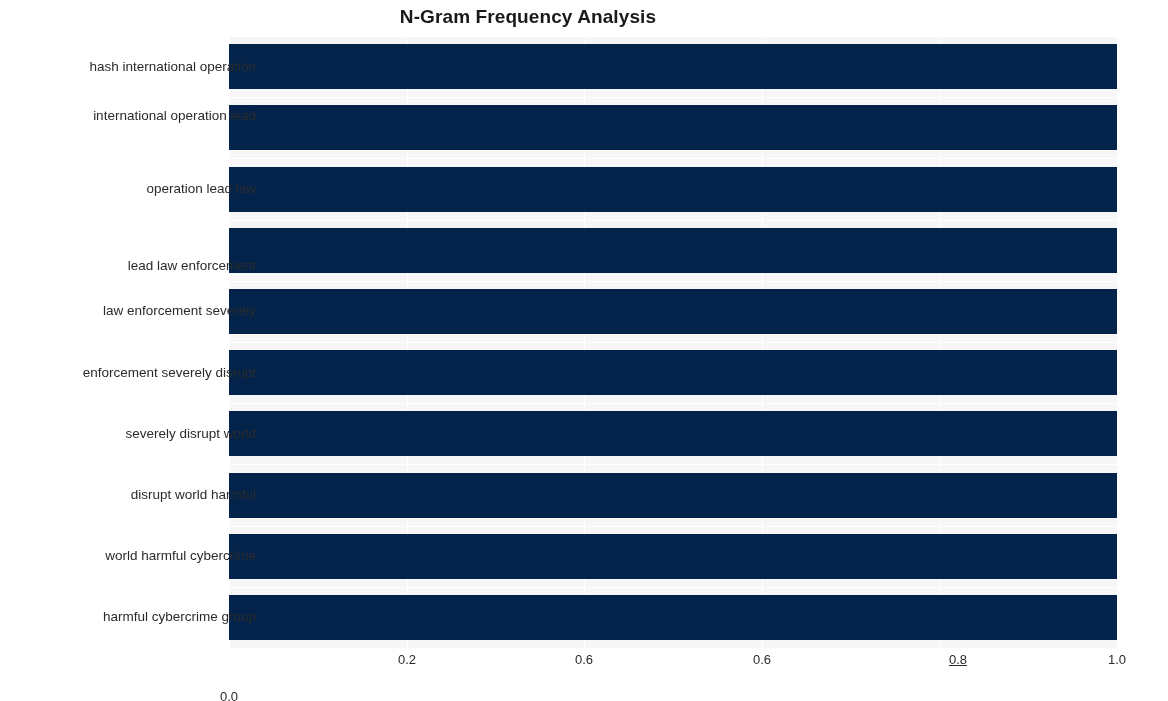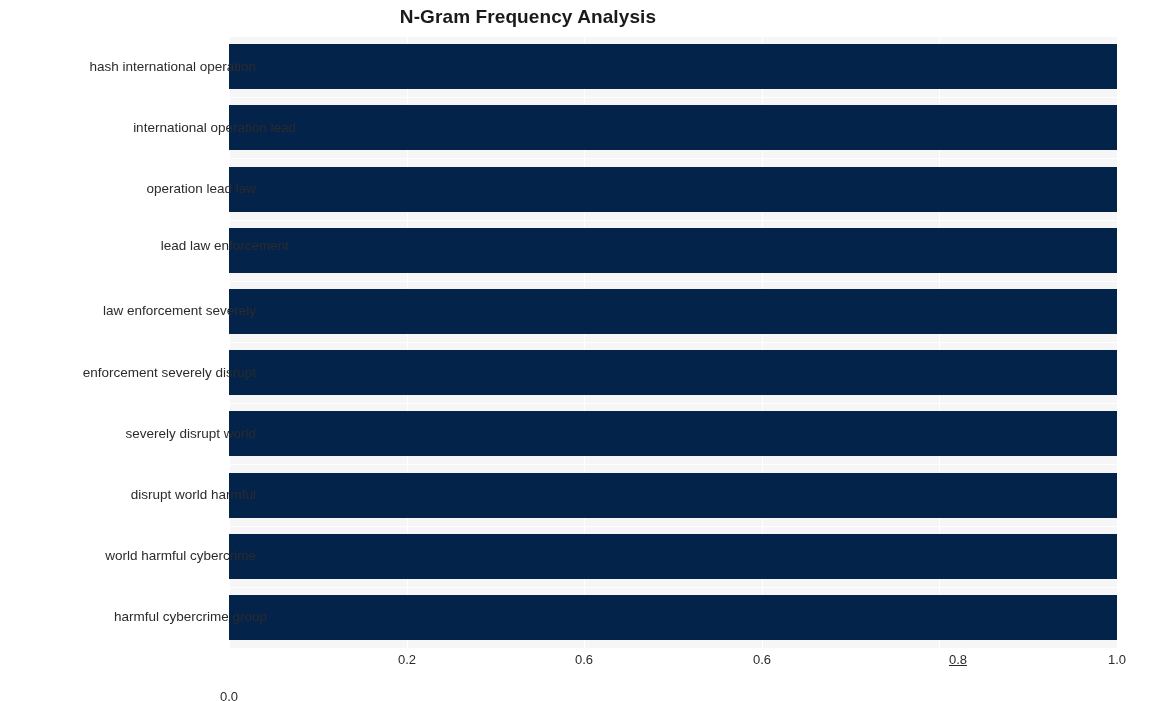--- a/index.html
+++ b/index.html
@@ -139,29 +139,29 @@
         <div class="bar" title="enforcement severely disrupt: 1" style="top: 314px; width: 888px; background: rgb(3, 35, 75);"></div>
         <div class="bar" title="severely disrupt world: 1" style="top: 375px; width: 888px; background: rgb(3, 35, 75);"></div>
         <div class="bar" title="disrupt world harmful: 1" style="top: 437px; width: 888px; background: rgb(3, 35, 75);"></div>
         <div class="bar" title="world harmful cybercrime: 1" style="top: 498px; width: 888px; background: rgb(3, 35, 75);"></div>
         <div class="bar" title="harmful cybercrime group: 1" style="top: 559px; width: 888px; background: rgb(3, 35, 75);"></div>
       </div>
   </div>
 
   <div id="ytick-labels">
       <div class="ytick" style="top: 59px;">hash international operation</div>
-      <div class="ytick" style="top: 120px; margin-left: 40px;">international operation lead</div>
+      <div class="ytick" style="top: 108px;">international operation lead</div>
       <div class="ytick" style="top: 181px;">operation lead law</div>
-      <div class="ytick" style="top: 238px; margin-left: 33px;">lead law enforcement</div>
+      <div class="ytick" style="top: 258px;">lead law enforcement</div>
       <div class="ytick" style="top: 303px;">law enforcement severely</div>
       <div class="ytick" style="top: 365px;">enforcement severely disrupt</div>
       <div class="ytick" style="top: 426px;">severely disrupt world</div>
       <div class="ytick" style="top: 487px;">disrupt world harmful</div>
       <div class="ytick" style="top: 548px;">world harmful cybercrime</div>
-      <div class="ytick" style="top: 609px; margin-left: 11px;">harmful cybercrime group</div>
+      <div class="ytick" style="top: 609px;">harmful cybercrime group</div>
     </div>
   <div id="xtick-labels">
       <div class="xtick" style="left: 229px; margin-top: 37px;">0.0</div>
       <div class="xtick" style="left: 407px;">0.2</div>
       <div class="xtick" style="left: 584px;">0.6</div>
       <div class="xtick" style="left: 762px;">0.6</div>
       <div class="xtick" style="left: 958px; text-decoration: underline;">0.8</div>
       <div class="xtick" style="left: 1117px;">1.0</div>
     </div>
 

